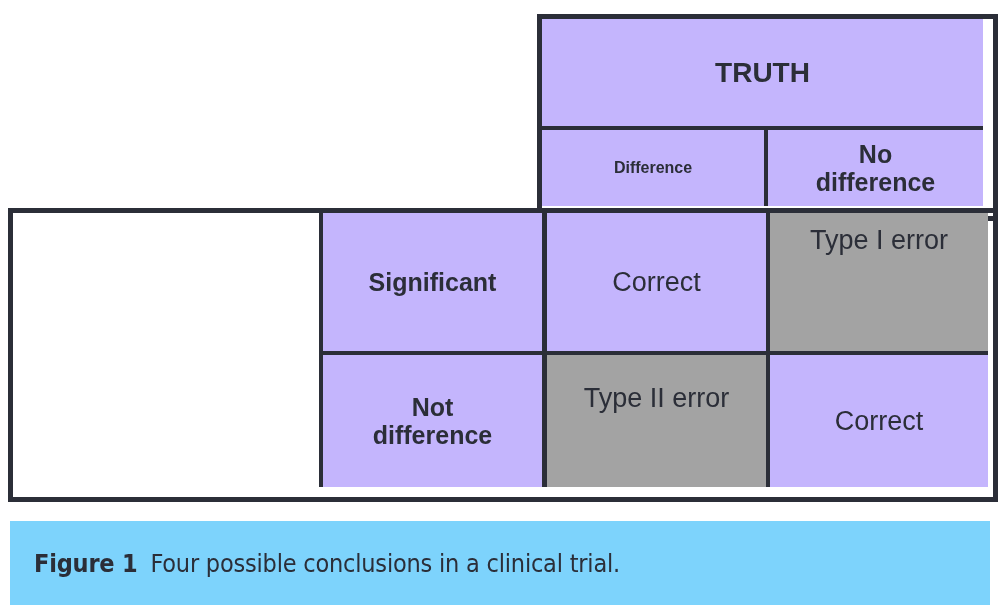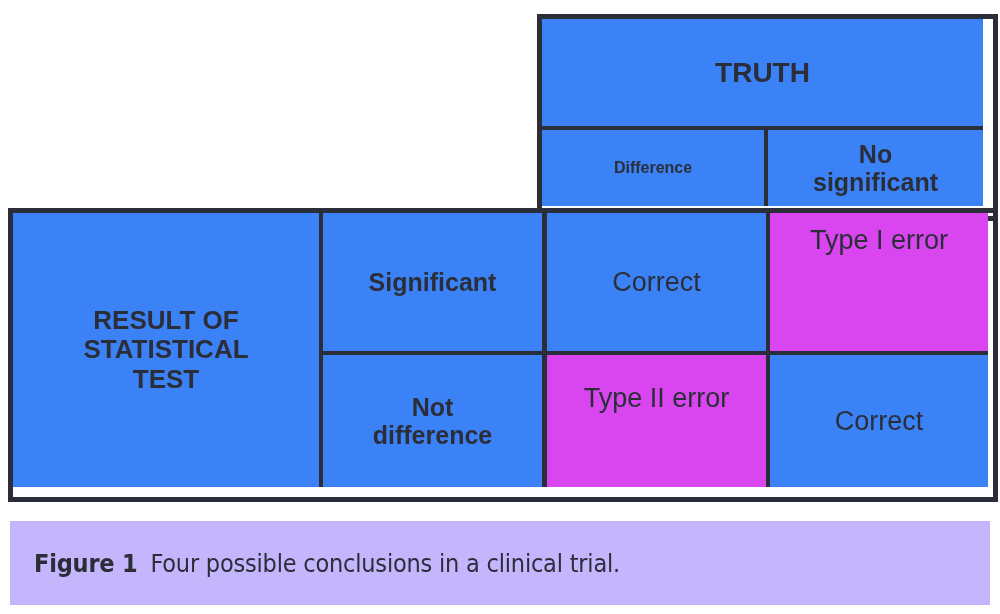--- a/index.html
+++ b/index.html
@@ -24,27 +24,27 @@
   }
 
   
   .cell {
     position: absolute;
     box-sizing: border-box;
     display: flex;
     justify-content: center;
     text-align: center;
     line-height: 1.12;
-    background: #3b82f6;
+    background: #c4b5fd;
   }
   .cell.vcenter { align-items: center; }
   .cell.vtop    { align-items: flex-start; }
 
   .bold   { font-weight: bold; }
-  .shaded { background: #d946ef; }
+  .shaded { background: #a3a3a3; }
 
   
   .b-outer { border: 5px solid #2b2e38; }
   .ln-h {
     position: absolute;
     background: #2b2e38;
     height: 4px;
   }
   .ln-v {
     position: absolute;
@@ -71,21 +71,21 @@
     height: 284px;
   }
 
   
   #caption {
     position: absolute;
     left: 10px;
     top: 521px;
     width: 980px;
     height: 84px;
-    background: #c4b5fd;
+    background: #7dd3fc;
     display: flex;
     align-items: center;
     box-sizing: border-box;
     padding-left: 24px;
   }
   #caption .cap-text {
     font-family: "DejaVu Sans Condensed", "Liberation Sans Narrow", "Liberation Sans", sans-serif;
     font-size: 25px;
     font-stretch: condensed;
     letter-spacing: -0.2px;
@@ -110,30 +110,27 @@
 
     <div class="ln-h" style="left:0; top:107px; width:441px;"></div>
 
     <div class="cell vcenter bold" style="left:0; top:111px; width:222px; height:76px; font-size:16px;">
       <span>Difference</span>
     </div>
 
     <div class="ln-v" style="left:222px; top:107px; height:80px;"></div>
 
     <div class="cell vcenter bold" style="left:226px; top:111px; width:215px; height:76px; font-size:25px;">
-      <span style="max-width:150px;">No significant</span>
+      <span style="max-width:150px;">No difference</span>
     </div>
 
   </div>
 
   <div id="main-block" class="b-outer">
 
-    <div class="cell vcenter bold" style="left:0; top:0; width:306px; height:274px; font-size:26px;">
-      <span style="max-width:230px;">RESULT OF STATISTICAL TEST</span>
-    </div>
 
     <div class="ln-v" style="left:306px; top:0; height:274px;"></div>
 
     <div class="cell vcenter bold" style="left:310px; top:0; width:219px; height:138px; font-size:25px;">
       <span>Significant</span>
     </div>
 
     <div class="cell vcenter bold" style="left:310px; top:142px; width:219px; height:132px; font-size:25px;">
       <span style="max-width:160px;">Not difference</span>
     </div>

